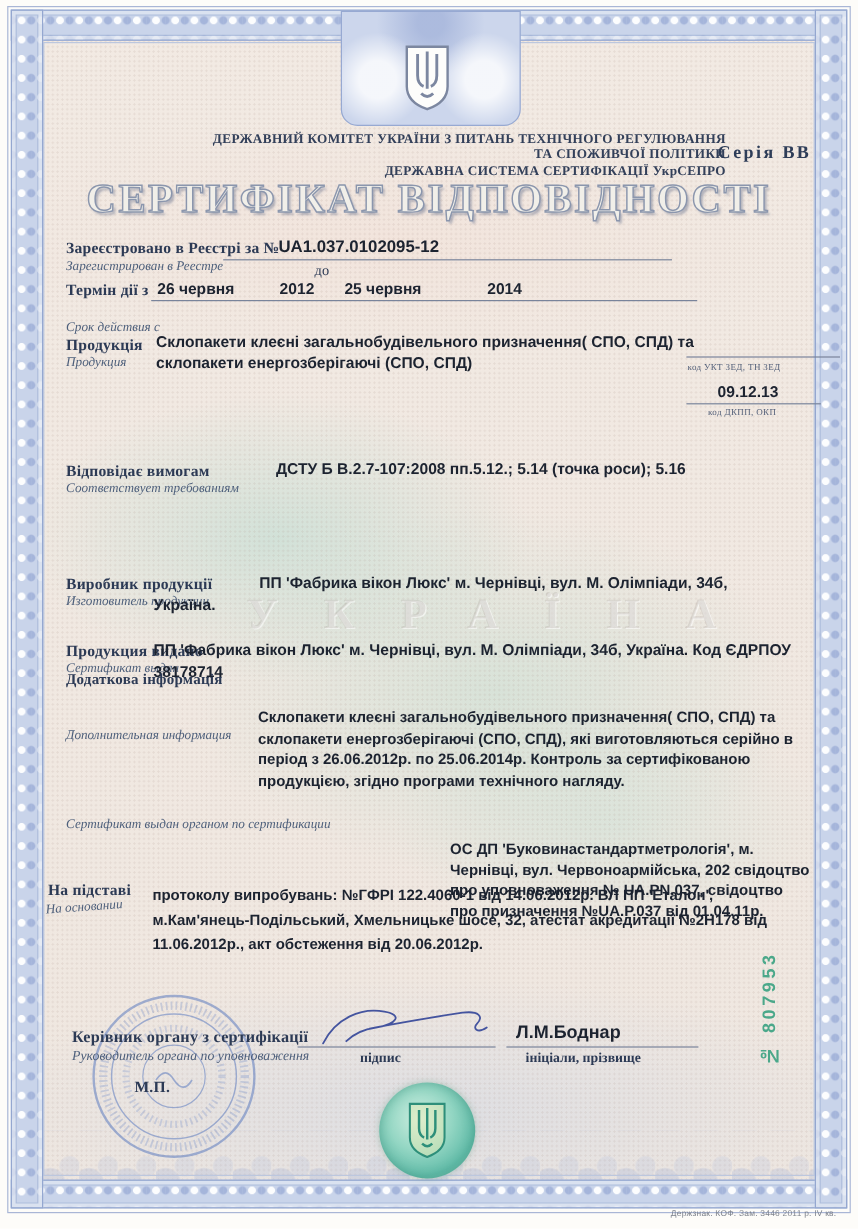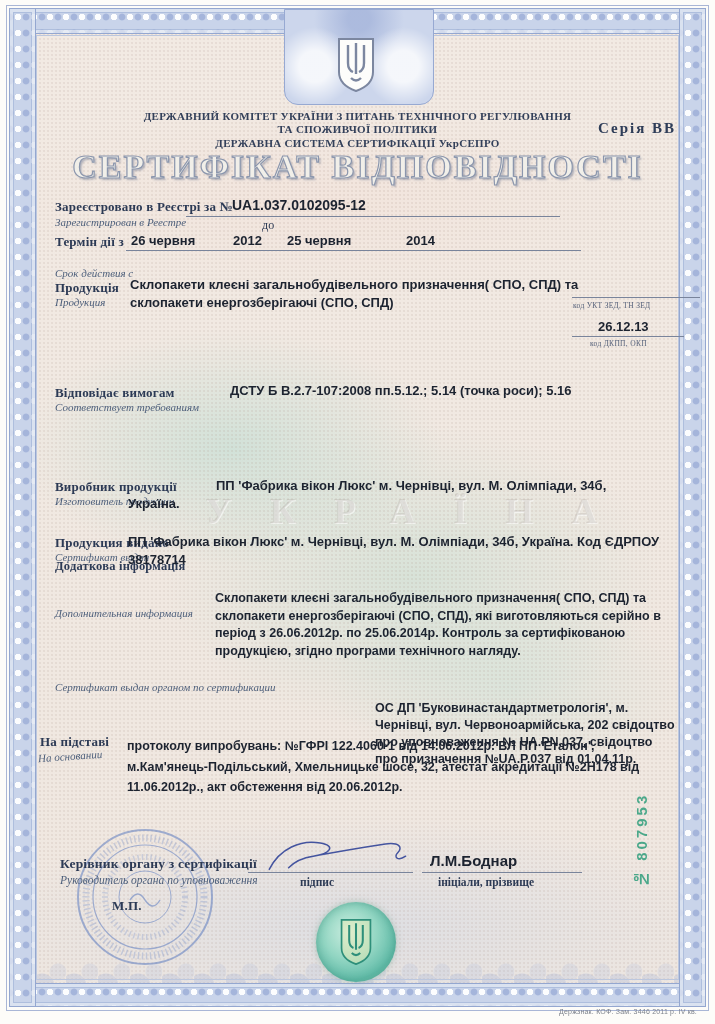--- a/index.html
+++ b/index.html
@@ -42,21 +42,21 @@
       radial-gradient(circle at 80% 60%, rgba(255,255,255,.8) 12%, transparent 30%),
       radial-gradient(circle at 50% 10%, rgba(141,160,208,.5) 10%, transparent 40%);}
   .top-shield{position:absolute;left:336px;top:36px;z-index:5;}
   
   .abs{position:absolute;z-index:5;}
   .lbl{font-weight:bold;font-size:13px;color:#2c3a55;letter-spacing:.2px;}
   .lbl-ru{font-style:italic;font-size:11px;color:#4d5f7b;}
   .val{font-family:"Liberation Sans",sans-serif;font-weight:bold;font-size:13px;color:#1c2330;line-height:18px;}
   .cap{font-size:7.5px;color:#55617a;letter-spacing:.3px;}
   .uline{border-bottom:1px solid #79849b;height:0;}
-  .hdr{font-weight:bold;font-size:11px;color:#33405a;letter-spacing:.3px;line-height:13px;text-align:center;}
+  .hdr{font-weight:bold;font-size:11px;color:#33405a;letter-spacing:.3px;line-height:13px;text-align:right;}
   .cert-title{font-weight:700;font-size:34px;letter-spacing:2px;color:#f1efe9;white-space:nowrap;
       -webkit-text-stroke:1.2px #8b96ad;text-shadow:2px 2px 2px rgba(100,110,140,.45);}
   .serie{font-weight:bold;font-size:15px;letter-spacing:2px;color:#2e3d58;}
   .serial{writing-mode:vertical-rl;transform:rotate(180deg);font-family:"Liberation Sans",sans-serif;
       font-weight:bold;font-size:15px;letter-spacing:3px;color:#2f9e7c;opacity:.85;}
   .watermark{font-weight:bold;font-size:36px;letter-spacing:38px;color:rgba(150,140,133,.20);
       text-shadow:1px 1px 0 rgba(255,255,255,.55);white-space:nowrap;z-index:2;}
   .sig-cap{font-weight:bold;font-size:11.5px;color:#2c3a55;}
   .signer{font-family:"Liberation Sans",sans-serif;font-weight:bold;font-size:15px;color:#1c2330;}
   .note{font-family:"Liberation Sans",sans-serif;font-size:8px;line-height:11px;color:#4a5c7a;}
@@ -109,21 +109,21 @@
   <div class="abs lbl" style="left:262px;top:218px;font-size:12px;font-weight:normal;">до</div>
   <div class="abs val" style="left:287px;top:232px;">25 червня</div>
   <div class="abs val" style="left:406px;top:232px;">2014</div>
   <div class="abs uline" style="left:126px;top:250px;width:455px;"></div>
 
   <div class="abs lbl" style="left:55px;top:280px;">Продукція</div>
   <div class="abs lbl-ru" style="left:55px;top:296px;">Продукция</div>
   <div class="abs val" style="left:130px;top:276px;width:452px;">Склопакети клеєні загальнобудівельного призначення( СПО, СПД) та склопакети енергозберігаючі (СПО, СПД)</div>
   <div class="abs uline" style="left:572px;top:297px;width:128px;"></div>
   <div class="abs cap" style="left:573px;top:301px;">код УКТ ЗЕД, ТН ЗЕД</div>
-  <div class="abs val" style="left:598px;top:318px;">26.12.13</div>
+  <div class="abs val" style="left:598px;top:318px;">09.12.13</div>
   <div class="abs uline" style="left:572px;top:336px;width:112px;"></div>
   <div class="abs cap" style="left:590px;top:339px;">код ДКПП, ОКП</div>
 
   <div class="abs lbl" style="left:55px;top:385px;">Відповідає вимогам</div>
   <div class="abs lbl-ru" style="left:55px;top:401px;">Соответствует требованиям</div>
   <div class="abs val" style="left:230px;top:382px;width:400px;">ДСТУ Б В.2.7-107:2008  пп.5.12.; 5.14 (точка роси); 5.16</div>
 
   <div class="abs lbl" style="left:55px;top:479px;">Виробник продукції</div>
   <div class="abs lbl-ru" style="left:55px;top:495px;">Изготовитель продукции</div>
   <div class="abs val" style="left:128px;top:477px;width:525px;text-indent:88px;">ПП 'Фабрика вікон Люкс' м. Чернівці, вул. М. Олімпіади, 34б, Україна.</div>

